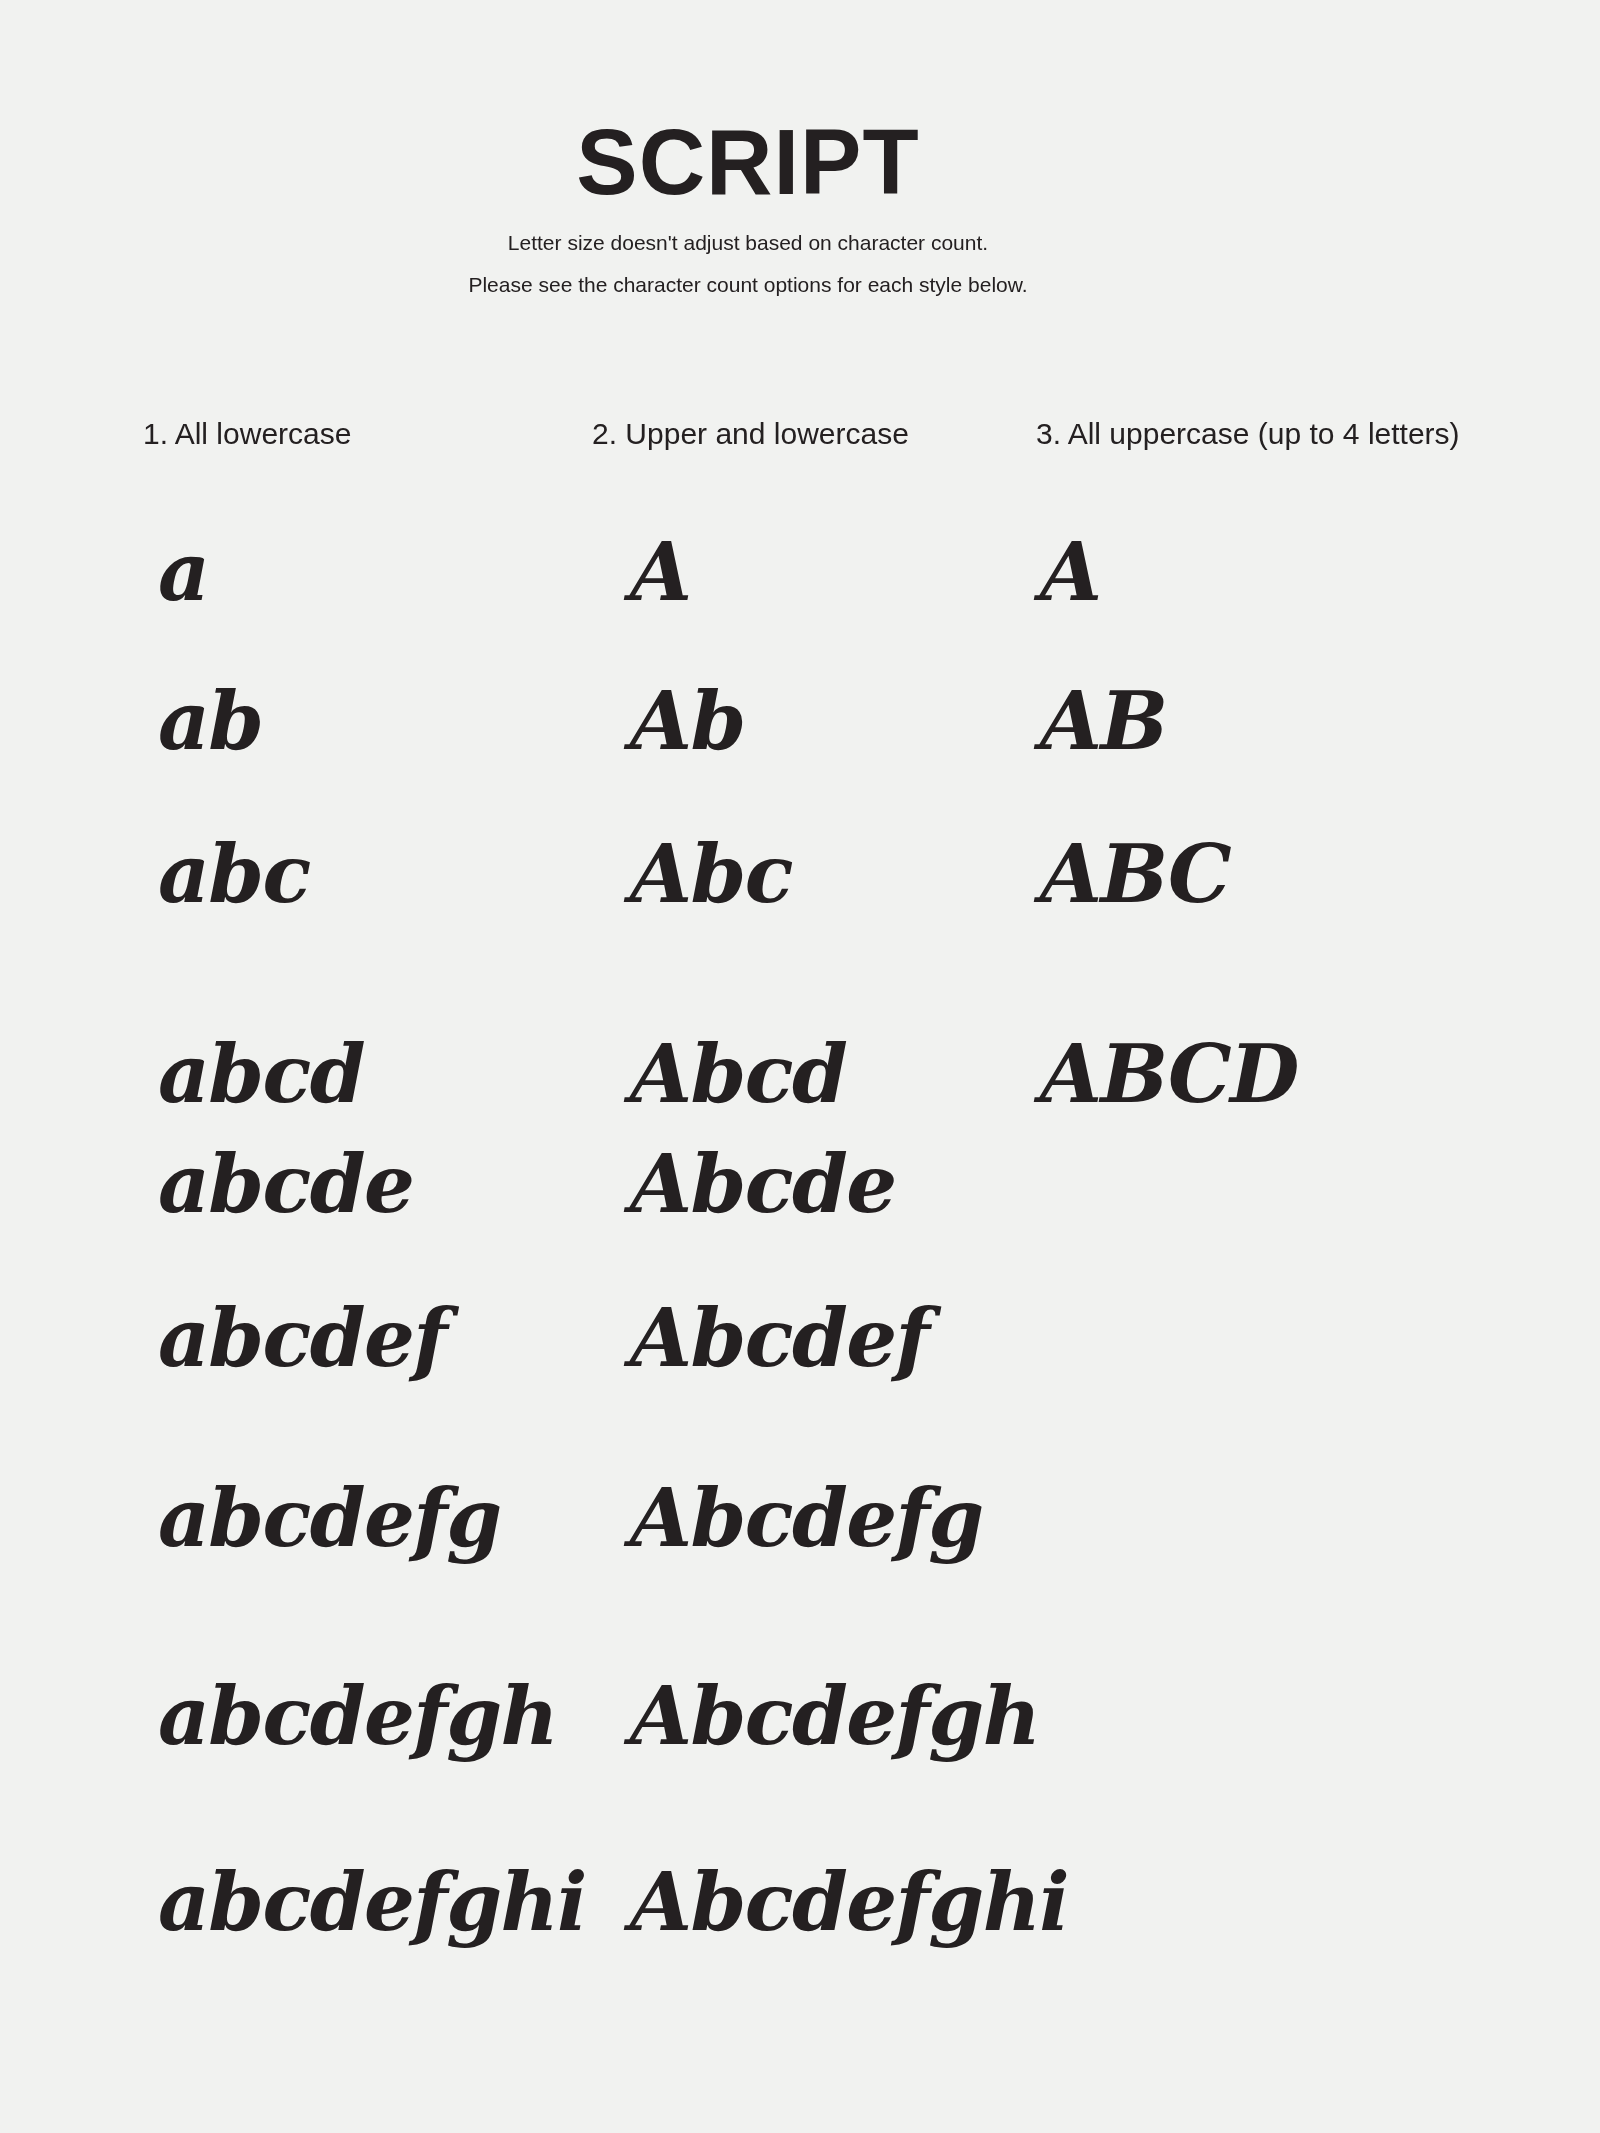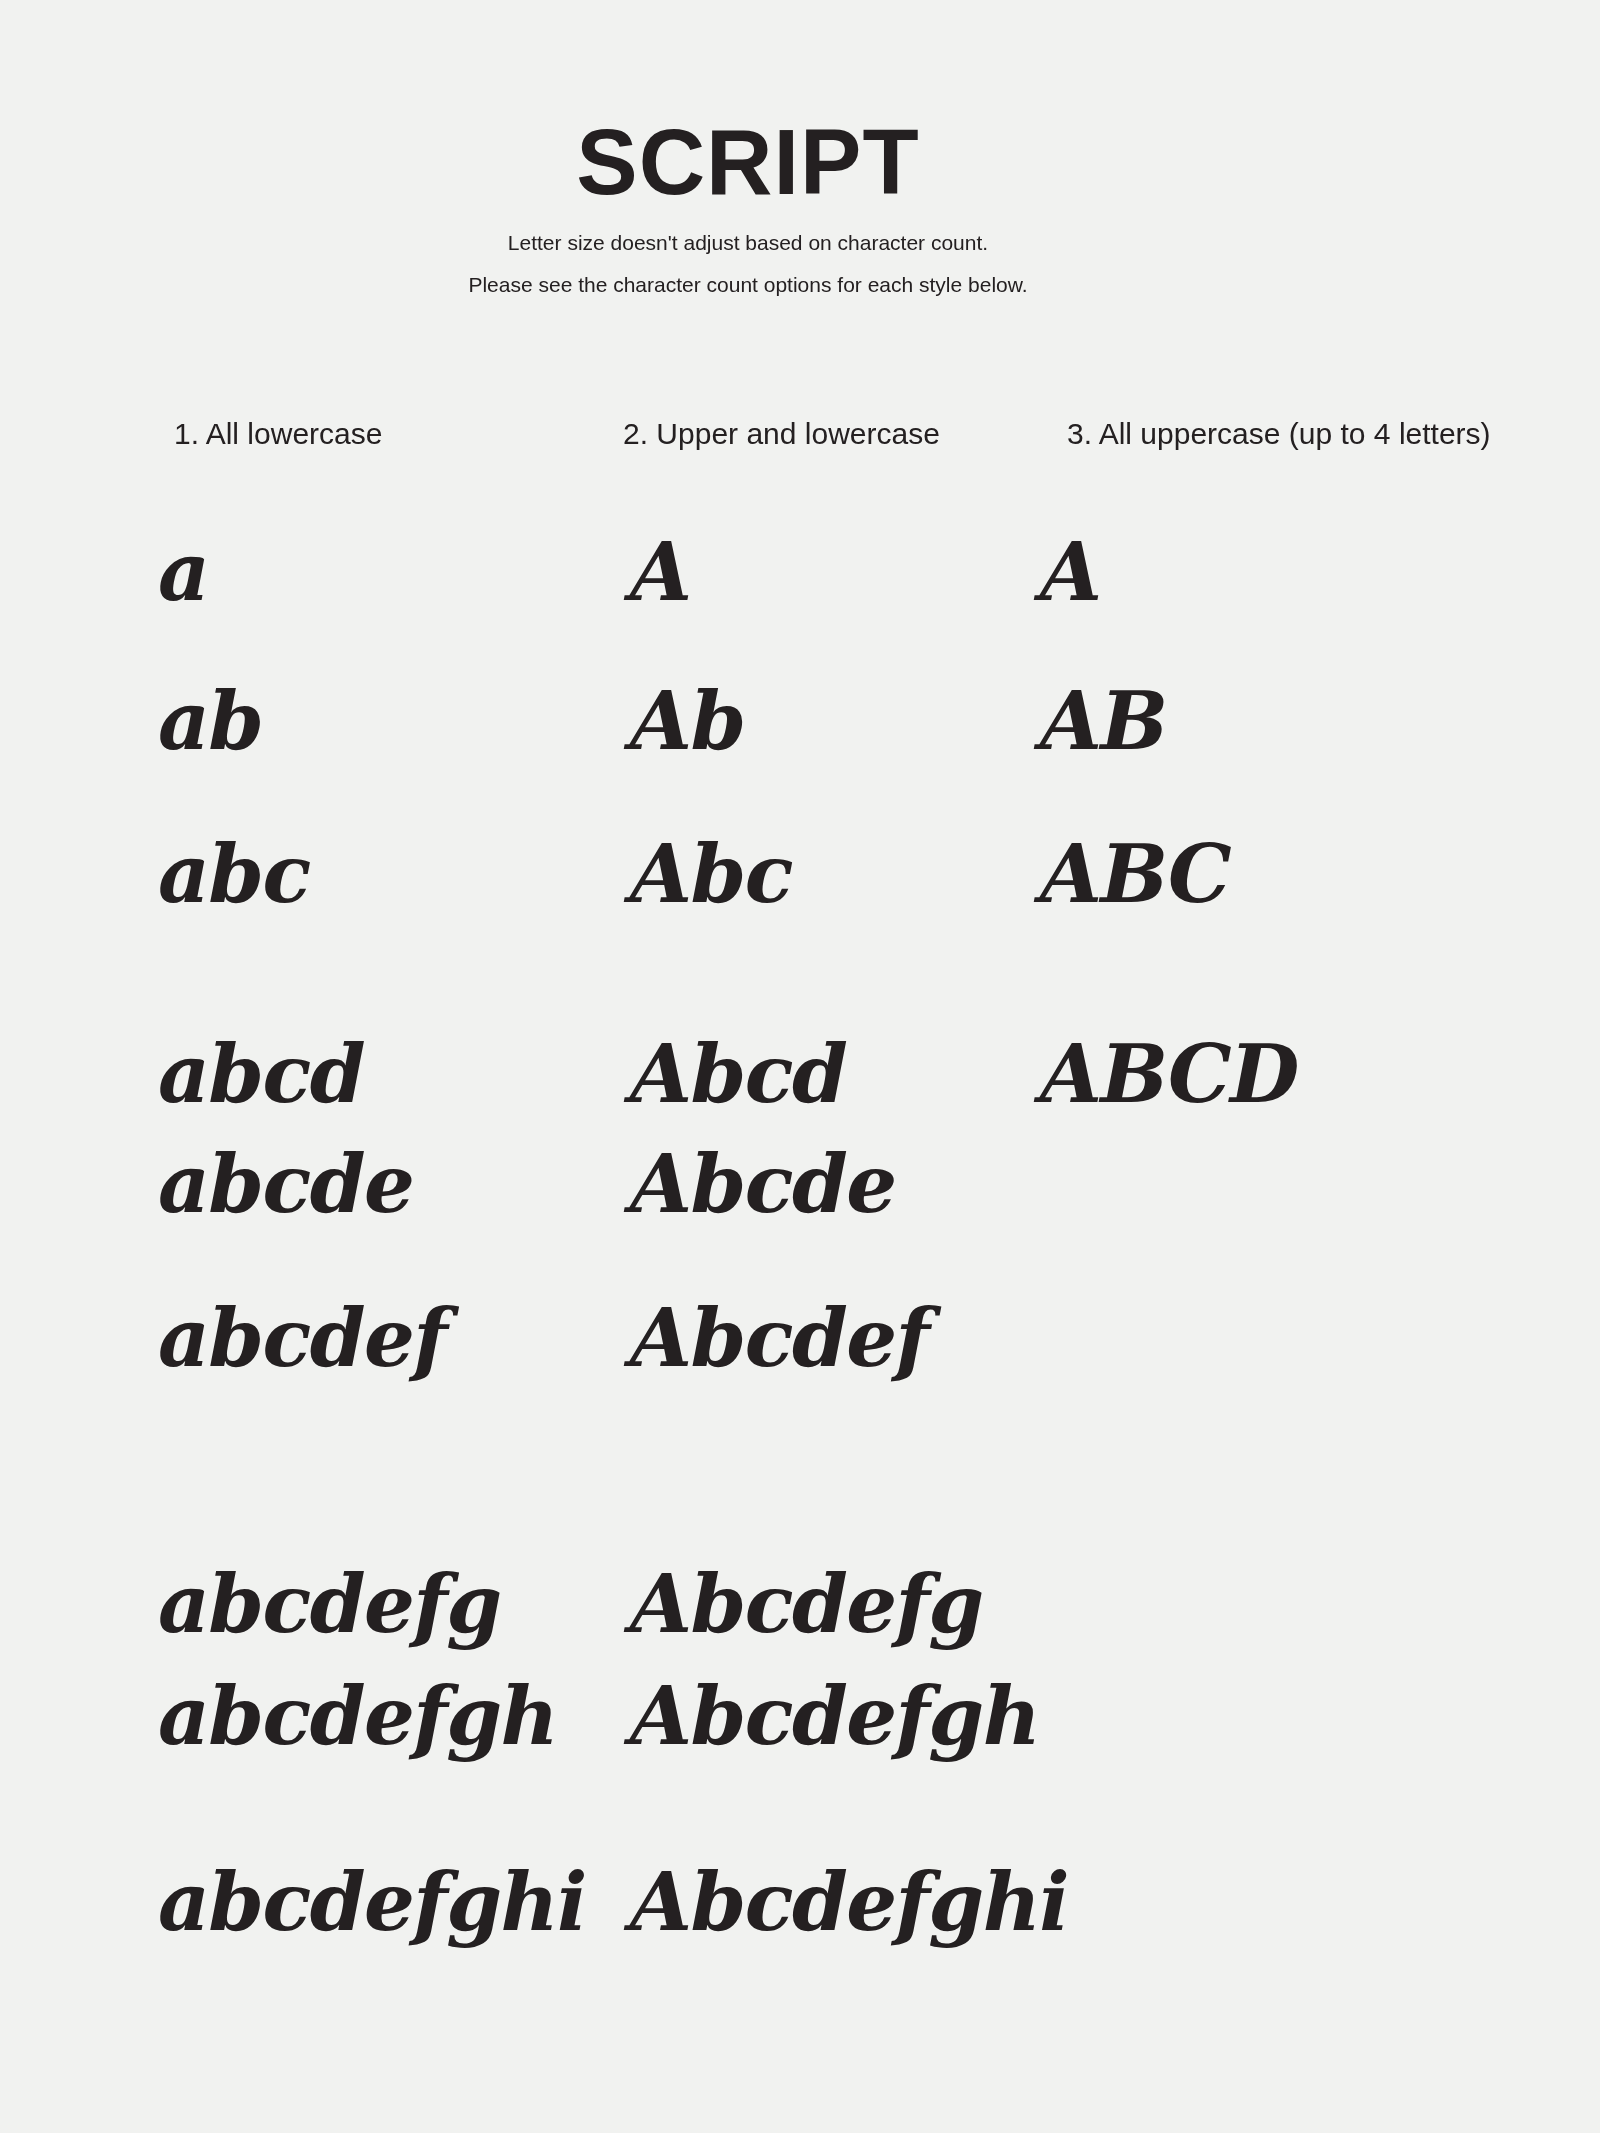--- a/index.html
+++ b/index.html
@@ -40,21 +40,20 @@
     color: var(--ink);
   }
   .col-headings { position: absolute; top: 419px; left: 0; width: 100%; height: 40px; }
   .col-heading {
     position: absolute;
     top: 0;
     font-size: 30px;
     line-height: 1;
     white-space: nowrap;
     color: var(--ink);
-    margin-left: 31px;
   }
   .col-heading.c1 { left: 143px; }
   .col-heading.c2 { left: 592px; }
   .col-heading.c3 { left: 1036px; }
 
   .samples { position: absolute; top: 0; left: 0; width: 100%; height: 100%; }
   .sample-row { position: absolute; left: 0; width: 100%; height: 110px; }
   .script {
     position: absolute;
     top: 0;
@@ -70,21 +69,21 @@
   .script.c1 { left: 158px; }
   .script.c2 { left: 630px; }
   .script.c3 { left: 1040px; }
 
   .row-1 { top: 532px; }
   .row-2 { top: 681px; }
   .row-3 { top: 834px; }
   .row-4 { top: 1016px; margin-top: 18px; }
   .row-5 { top: 1144px; }
   .row-6 { top: 1298px; }
-  .row-7 { top: 1564px; }
+  .row-7 { top: 1478px; }
   .row-8 { top: 1676px; }
   .row-9 { top: 1846px; margin-top: 16px; }
 </style>
 </head>
 <body>
 
 <div class="page">
 
   <h1 class="page-title">SCRIPT</h1>
 

